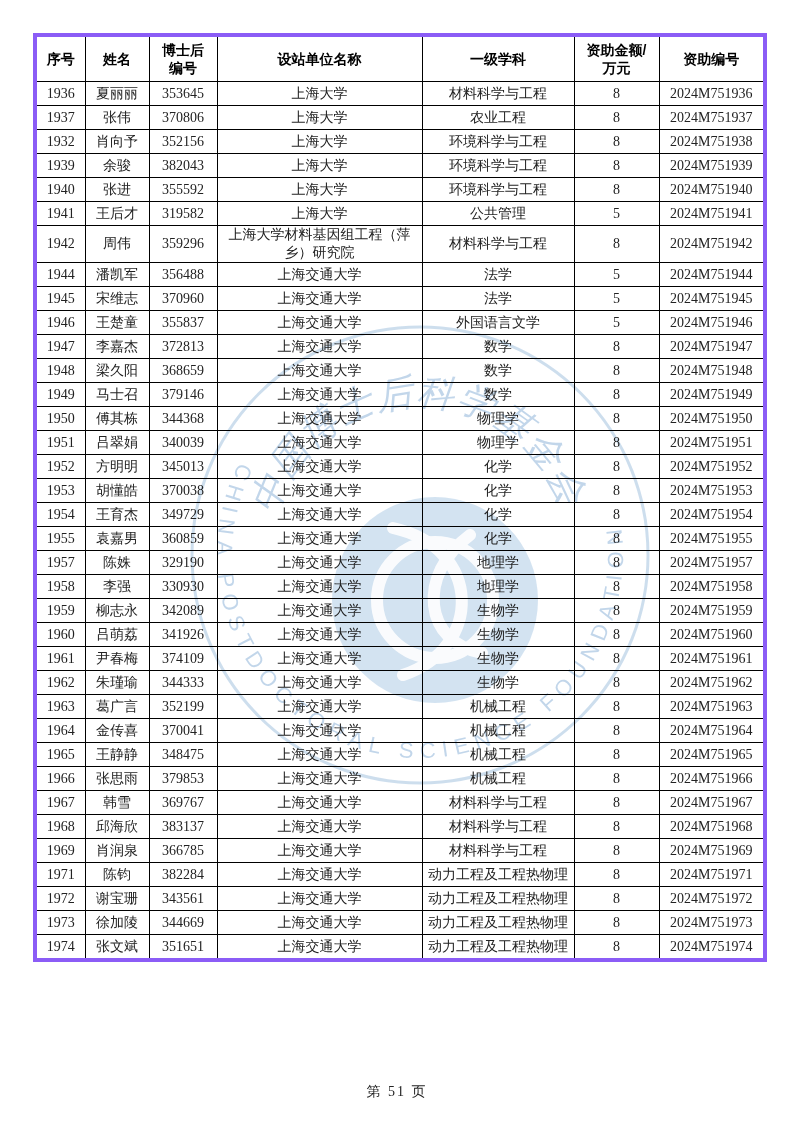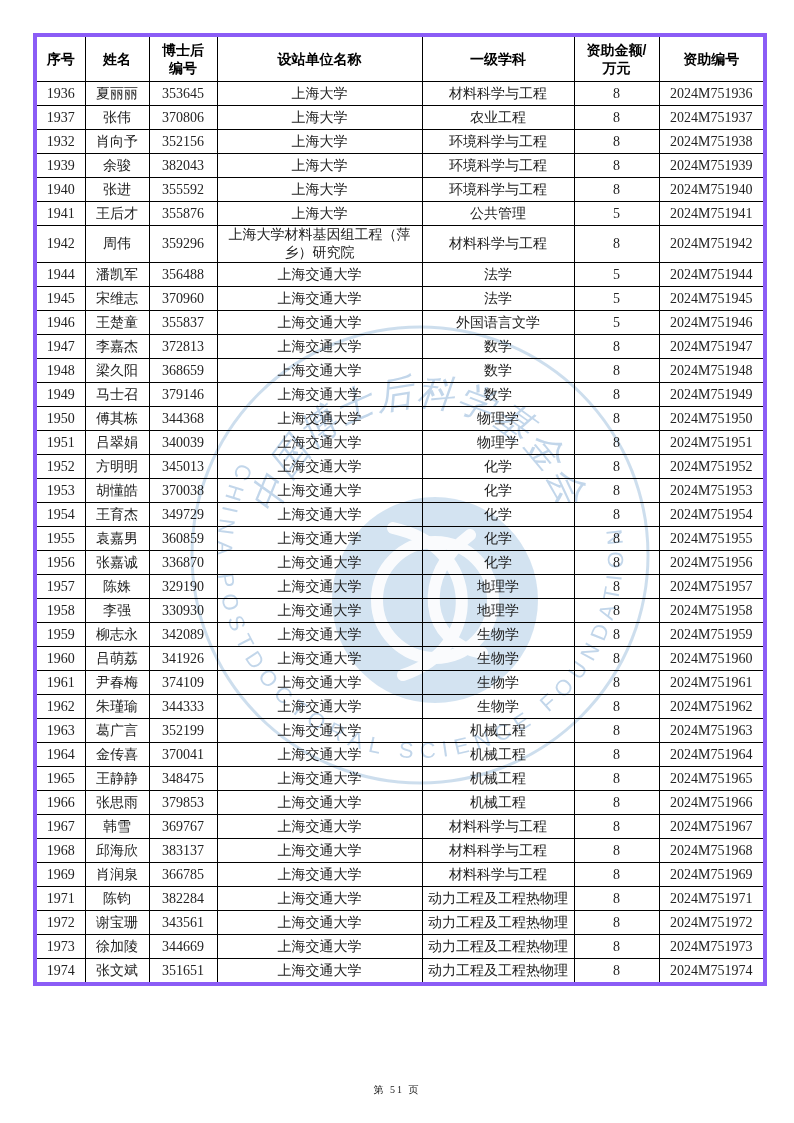--- a/index.html
+++ b/index.html
@@ -64,21 +64,21 @@
   col.c-discipline { width:152px; }
   col.c-amount     { width:85px; }
   col.c-grant      { width:106px; }
 
   
   .page-footer {
     position:absolute;
     left:0; right:0;
     top:1083px;
     text-align:center;
-    font-size:10px;
+    font-size:14px;
     color:#222;
     z-index:1;
     letter-spacing:2px;
   }
 </style>
 </head>
 <body>
 
 <svg class="watermark" viewBox="0 0 484 484" xmlns="http://www.w3.org/2000/svg" aria-hidden="true">
   <defs>
@@ -168,21 +168,21 @@
           <td>张进</td>
           <td>355592</td>
           <td>上海大学</td>
           <td>环境科学与工程</td>
           <td>8</td>
           <td>2024M751940</td>
         </tr>
         <tr>
           <td>1941</td>
           <td>王后才</td>
-          <td>355876</td>
+          <td>319582</td>
           <td>上海大学</td>
           <td>公共管理</td>
           <td>5</td>
           <td>2024M751941</td>
         </tr>
         <tr>
           <td>1942</td>
           <td>周伟</td>
           <td>359296</td>
           <td>上海大学材料基因组工程（萍乡）研究院</td>
@@ -292,29 +292,20 @@
         <tr>
           <td>1955</td>
           <td>袁嘉男</td>
           <td>360859</td>
           <td>上海交通大学</td>
           <td>化学</td>
           <td>8</td>
           <td>2024M751955</td>
         </tr>
         <tr>
-          <td>1956</td>
-          <td>张嘉诚</td>
-          <td>336870</td>
-          <td>上海交通大学</td>
-          <td>化学</td>
-          <td>8</td>
-          <td>2024M751956</td>
-        </tr>
-        <tr>
           <td>1957</td>
           <td>陈姝</td>
           <td>329190</td>
           <td>上海交通大学</td>
           <td>地理学</td>
           <td>8</td>
           <td>2024M751957</td>
         </tr>
         <tr>
           <td>1958</td>

